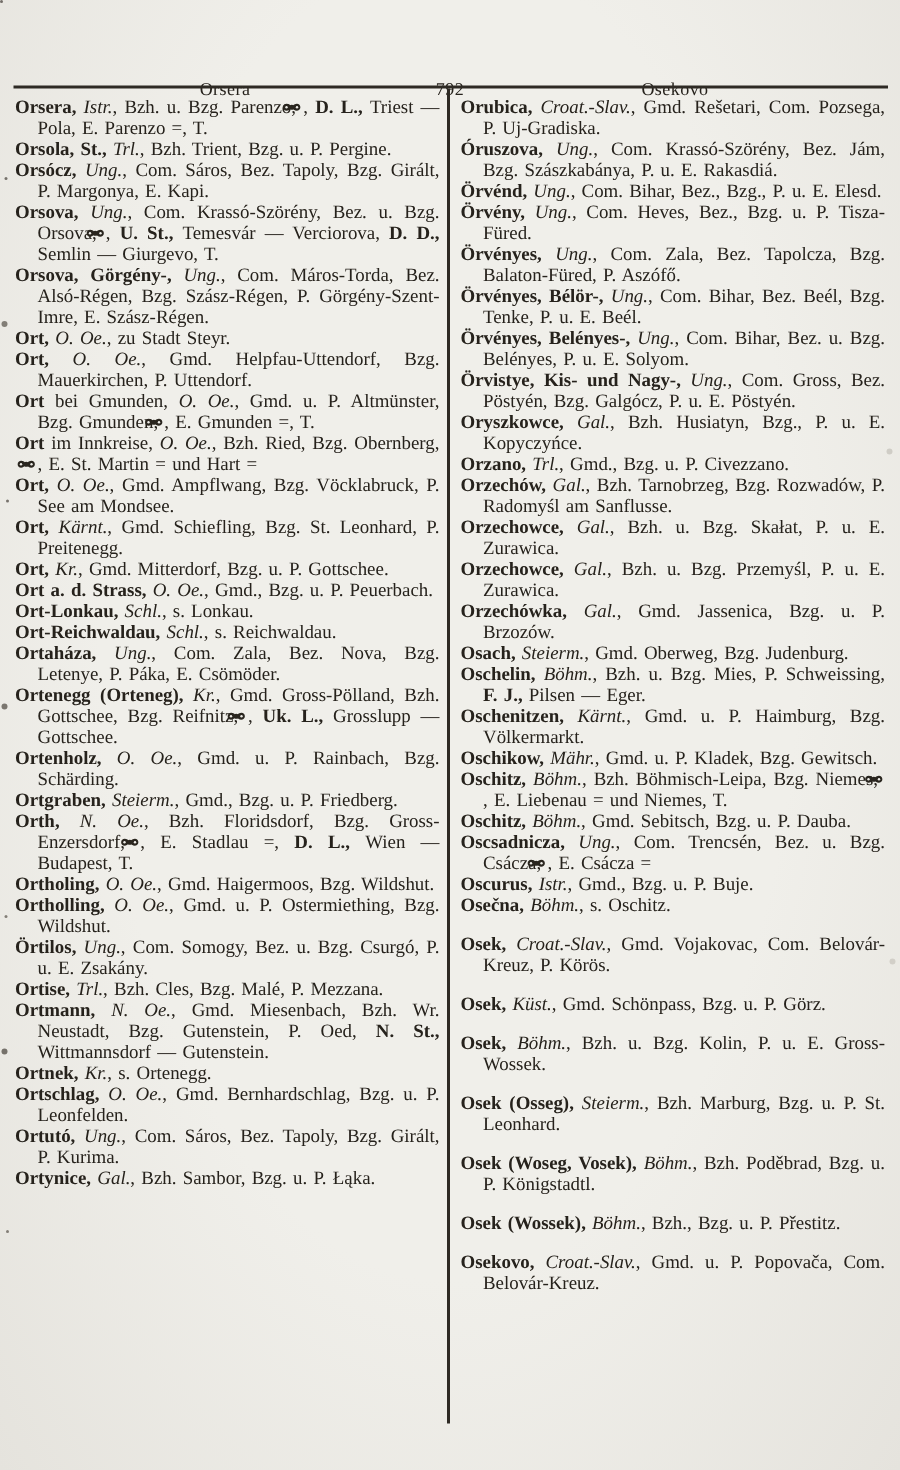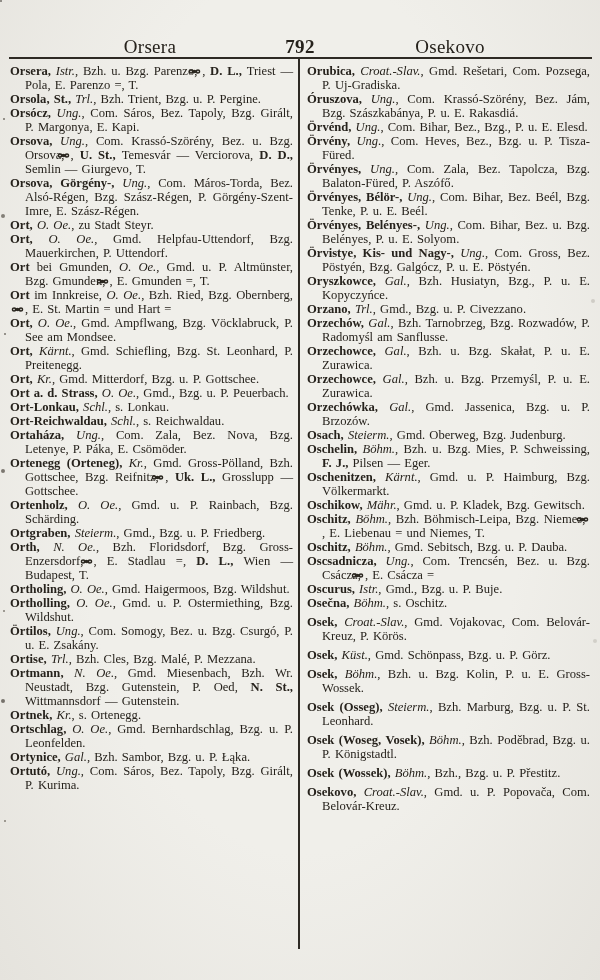--- a/index.html
+++ b/index.html
@@ -12,34 +12,34 @@
     overflow:hidden;
   }
   
   .page::before{
     content:"";position:absolute;left:0;top:0;width:2px;height:2px;border-radius:50%;
     background:#55504a;opacity:.8;
     box-shadow:3px 118px 0 0 #5a554e, 2px 215px 0 1px #6a655d, 4px 333px 0 0 #5a554e,
       2px 470px 0 1px #605b53, 3px 610px 0 0 #6a655d, 2px 700px 0 1px #5a554e,
       4px 820px 0 0 #6a655d, 592px 300px 0 1px #c9c6bf, 594px 640px 0 1px #ccc9c2;
   }
-  .header{position:absolute;top:36px;left:0;width:600px;height:18px;font-size:19px;letter-spacing:.3px;}
+  .header{position:absolute;top:52px;left:0;width:600px;height:18px;font-size:12px;letter-spacing:.3px;}
   .header .lt{position:absolute;left:55px;width:190px;text-align:center;}
-  .header .pn{position:absolute;left:235px;width:130px;text-align:center;font-weight:bold;}
+  .header .pn{position:absolute;left:235px;width:130px;text-align:center;}
   .header .rt{position:absolute;left:355px;width:190px;text-align:center;}
   .rule{position:absolute;top:57px;left:9px;width:583px;height:2px;background:#2e2a24;}
   .divider{position:absolute;top:59px;left:298px;width:2px;height:890px;background:#2e2a24;}
   .cols{position:absolute;top:64px;left:10px;width:580px;display:flex;}
   .col{width:283px;}
   .col.right{margin-left:14px;}
   .entry{
     margin:0;font-size:12.6px;line-height:14px;text-align:justify;
     text-indent:-15px;padding-left:15px;word-spacing:1px;
   }
-  .entry.sp{margin-top:5px;}
+  .entry.sp{margin-top:12px;}
   .entry .b{font-weight:bold;}
   .entry .i{font-style:italic;}
   .posthorn{display:inline-block;color:#2a261f;}
   .posthorn svg{width:15px;height:9px;vertical-align:-1px;}
 </style>
 </head>
 <body>
 
 <div class="page">
   <div class="header">
@@ -101,22 +101,22 @@
               <circle cx="8" cy="8" r="1.6" fill="#efeee9"></circle>
               <circle cx="22" cy="8" r="1.6" fill="#efeee9"></circle>
             </svg></span><span class="n">, E. Stadlau =, </span><span class="b">D. L., </span><span class="n">Wien — Budapest, T.</span></p>
         <p class="entry"><span class="b">Ortholing, </span><span class="i">O. Oe.</span><span class="n">, Gmd. Haigermoos, Bzg. Wildshut.</span></p>
         <p class="entry"><span class="b">Ortholling, </span><span class="i">O. Oe.</span><span class="n">, Gmd. u. P. Ostermiething, Bzg. Wildshut.</span></p>
         <p class="entry"><span class="b">Örtilos, </span><span class="i">Ung.</span><span class="n">, Com. Somogy, Bez. u. Bzg. Csurgó, P. u. E. Zsakány.</span></p>
         <p class="entry"><span class="b">Ortise, </span><span class="i">Trl.</span><span class="n">, Bzh. Cles, Bzg. Malé, P. Mezzana.</span></p>
         <p class="entry"><span class="b">Ortmann, </span><span class="i">N. Oe.</span><span class="n">, Gmd. Miesenbach, Bzh. Wr. Neustadt, Bzg. Gutenstein, P. Oed, </span><span class="b">N. St., </span><span class="n">Wittmannsdorf — Gutenstein.</span></p>
         <p class="entry"><span class="b">Ortnek, </span><span class="i">Kr.</span><span class="n">, s. Ortenegg.</span></p>
         <p class="entry"><span class="b">Ortschlag, </span><span class="i">O. Oe.</span><span class="n">, Gmd. Bernhardschlag, Bzg. u. P. Leonfelden.</span></p>
+        <p class="entry"><span class="b">Ortutó, </span><span class="i">Ung.</span><span class="n">, Com. Sáros, Bez. Tapoly, Bzg. Girált, P. Kurima.</span></p>
         <p class="entry"><span class="b">Ortynice, </span><span class="i">Gal.</span><span class="n">, Bzh. Sambor, Bzg. u. P. Łąka.</span></p>
-        <p class="entry"><span class="b">Ortutó, </span><span class="i">Ung.</span><span class="n">, Com. Sáros, Bez. Tapoly, Bzg. Girált, P. Kurima.</span></p>
       </div>
     <div class="col right">
         <p class="entry"><span class="b">Orubica, </span><span class="i">Croat.-Slav.</span><span class="n">, Gmd. Rešetari, Com. Pozsega, P. Uj-Gradiska.</span></p>
         <p class="entry"><span class="b">Óruszova, </span><span class="i">Ung.</span><span class="n">, Com. Krassó-Szörény, Bez. Jám, Bzg. Szászkabánya, P. u. E. Rakasdiá.</span></p>
         <p class="entry"><span class="b">Örvénd, </span><span class="i">Ung.</span><span class="n">, Com. Bihar, Bez., Bzg., P. u. E. Elesd.</span></p>
         <p class="entry"><span class="b">Örvény, </span><span class="i">Ung.</span><span class="n">, Com. Heves, Bez., Bzg. u. P. Tisza-Füred.</span></p>
         <p class="entry"><span class="b">Örvényes, </span><span class="i">Ung.</span><span class="n">, Com. Zala, Bez. Tapolcza, Bzg. Balaton-Füred, P. Aszófő.</span></p>
         <p class="entry"><span class="b">Örvényes, Bélör-, </span><span class="i">Ung.</span><span class="n">, Com. Bihar, Bez. Beél, Bzg. Tenke, P. u. E. Beél.</span></p>
         <p class="entry"><span class="b">Örvényes, Belényes-, </span><span class="i">Ung.</span><span class="n">, Com. Bihar, Bez. u. Bzg. Belényes, P. u. E. Solyom.</span></p>
         <p class="entry"><span class="b">Örvistye, Kis- und Nagy-, </span><span class="i">Ung.</span><span class="n">, Com. Gross, Bez. Pöstyén, Bzg. Galgócz, P. u. E. Pöstyén.</span></p>

